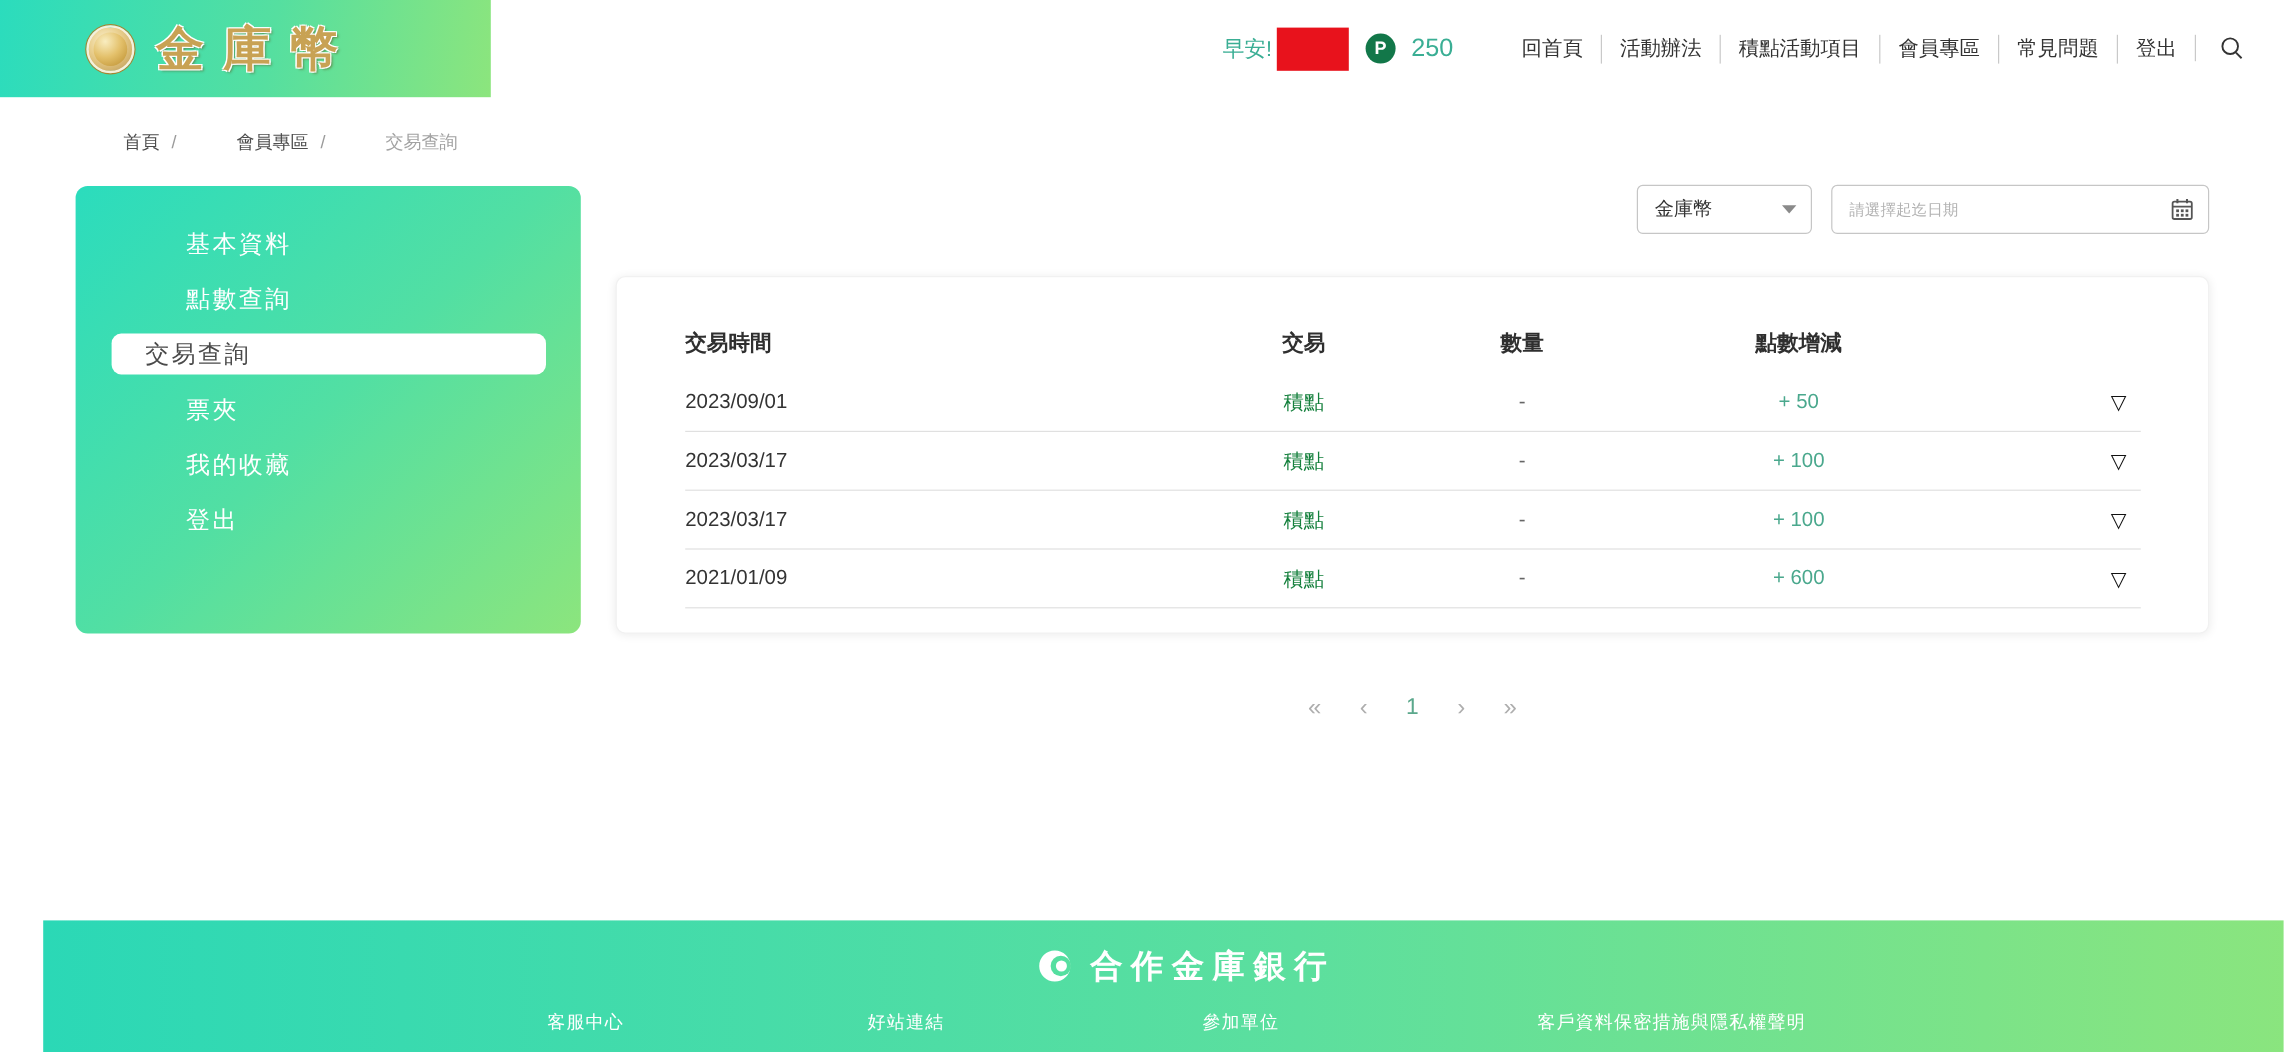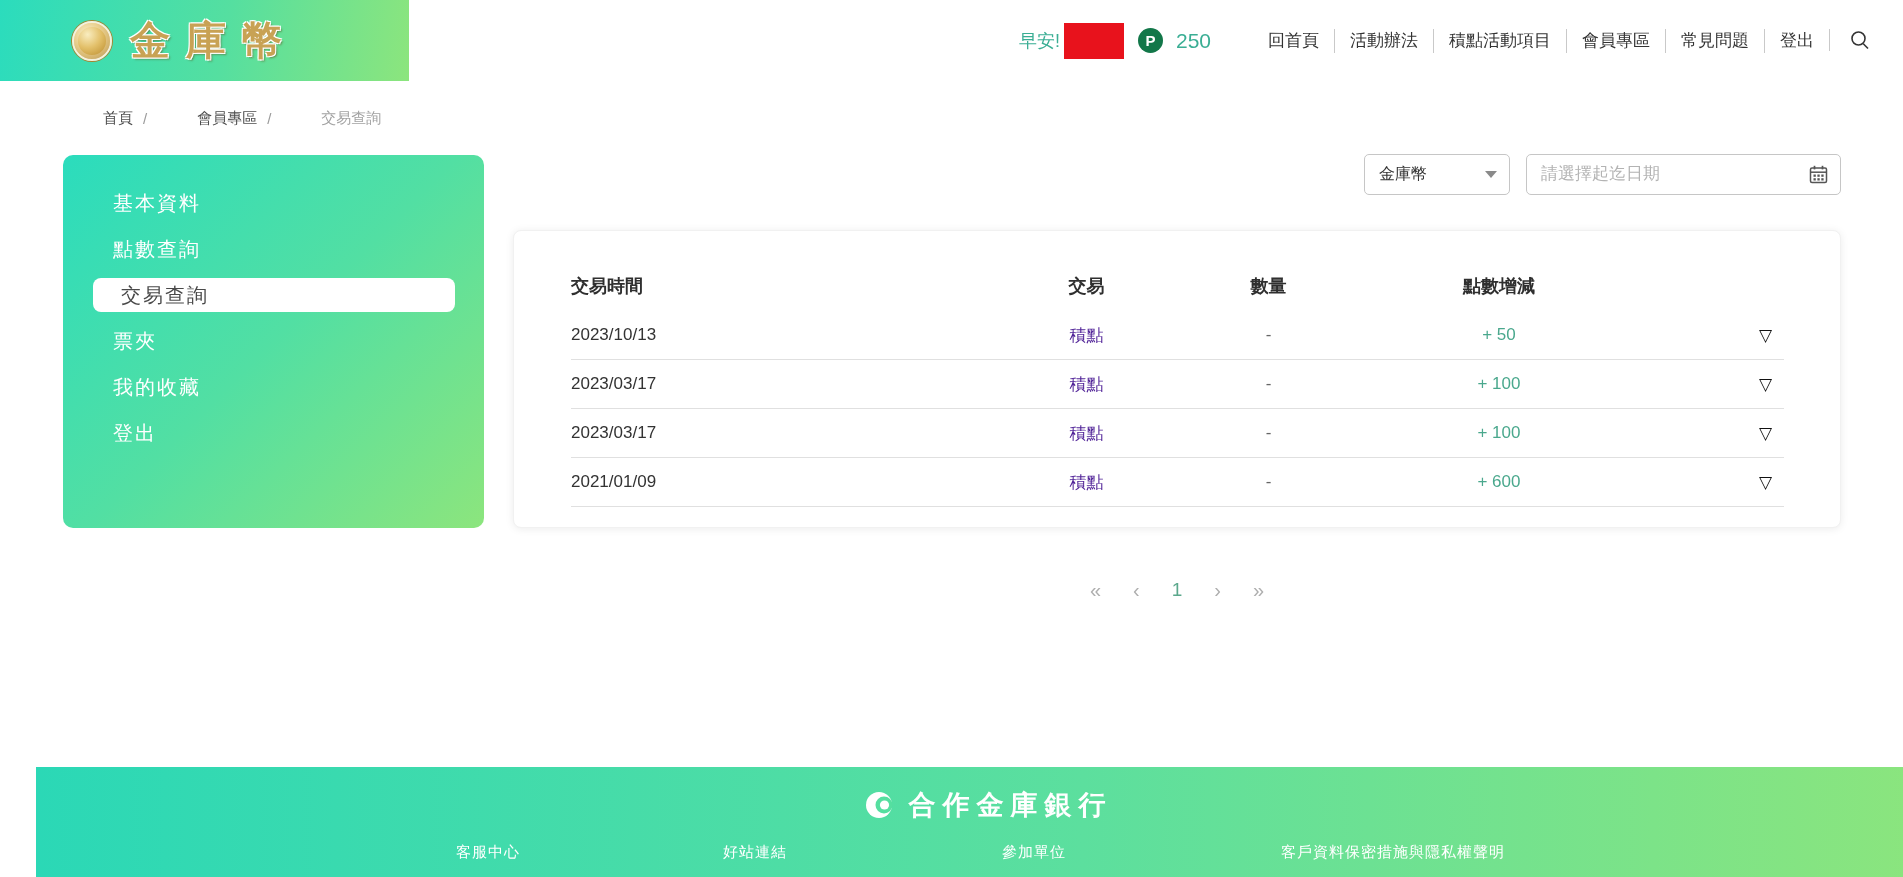--- a/index.html
+++ b/index.html
@@ -51,59 +51,59 @@
   .crumb-sep { color:#9b9b9b; margin:0 10px; }
   .crumb.current { color:#a2a2a2; cursor:default; }
 
   
   .sidebar {
     position:absolute; left:63px; top:155px; width:421px; height:373px;
     border-radius:10px; background:linear-gradient(135deg,#2bdcbd 0%,#52dfa3 50%,#8ce57d 100%);
     padding-top:25px;
   }
   .side-item {
-    height:46px; display:flex; align-items:center; padding-left:50px;
+    height:46px; display:flex; align-items:center; padding-left:92px;
     color:#fff; font-size:20px; cursor:pointer; letter-spacing:2px;
   }
   .side-item.active {
     background:#fff; border-radius:8px; margin:6px 29px 6px 30px; height:34px;
     padding-left:28px; color:#4a4a4a;
   }
 
   
   .filters { position:absolute; top:154px; left:1364px; display:flex; }
   .currency-select {
     width:146px; height:41px; border:1px solid #c6c6c6; border-radius:5px; background:#fff;
     display:flex; align-items:center; justify-content:space-between; padding:0 12px 0 14px;
     font-size:16px; color:#333; cursor:pointer;
   }
   .chevron-down { width:0; height:0; border-left:6px solid transparent; border-right:6px solid transparent; border-top:7px solid #8a8a8a; }
   .date-box {
     width:315px; height:41px; border:1px solid #c6c6c6; border-radius:5px; background:#fff;
     margin-left:16px; display:flex; align-items:center; padding:0 12px 0 14px;
   }
-  .date-input { flex:1; border:none; outline:none; font-size:17px; color:#333; font-family:Liberation Mono, monospace; }
+  .date-input { flex:1; border:none; outline:none; font-size:13px; color:#333; font-family:Liberation Serif, serif; }
   .date-input::placeholder { color:#b3b3b3; }
 
   
   .card {
     position:absolute; left:513px; top:230px; width:1328px; height:298px;
     background:#fff; border-radius:8px; border:1px solid #f1f1f1;
     box-shadow:0 1px 8px rgba(0,0,0,.08);
     padding:30px 56px 0 57px;
   }
   .t-head { display:flex; align-items:center; height:50px; font-weight:bold; font-size:18px; color:#2f2f2f; }
   .t-row { display:flex; align-items:center; height:49px; border-bottom:1px solid #e0e0e0; font-size:17px; }
   .c1 { flex:0 0 36%; text-align:left; }
   .c2 { flex:0 0 13%; text-align:center; }
   .c3 { flex:0 0 17%; text-align:center; }
   .c4 { flex:0 0 21%; text-align:center; }
   .c5 { flex:1; text-align:right; padding-right:12px; }
   .t-row .c1 { color:#333; }
-  .t-row .c2 { color:#4c1d95; }
+  .t-row .c2 { color:#15803d; }
   .t-row .c3 { color:#666; }
   .t-row .c4 { color:#4aa88d; }
   .expand { font-size:17px; color:#111; cursor:pointer; }
 
   
   .pagination {
     position:absolute; top:575px; left:513px; width:1328px;
     display:flex; align-items:center; justify-content:center;
   }
   .pg { font-size:20px; color:#aeaeae; margin:0 16px; cursor:pointer; line-height:30px; }
@@ -197,21 +197,21 @@
 <div class="card">
   <div class="t-head">
     <span class="c1">交易時間</span>
     <span class="c2">交易</span>
     <span class="c3">數量</span>
     <span class="c4">點數增減</span>
     <span class="c5"></span>
   </div>
 
   <div class="t-row">
-    <span class="c1">2023/10/13</span>
+    <span class="c1">2023/09/01</span>
     <span class="c2">積點</span>
     <span class="c3">-</span>
     <span class="c4">+ 50</span>
     <span class="c5"><span class="expand">▽</span></span>
   </div>
   <div class="t-row">
     <span class="c1">2023/03/17</span>
     <span class="c2">積點</span>
     <span class="c3">-</span>
     <span class="c4">+ 100</span>

